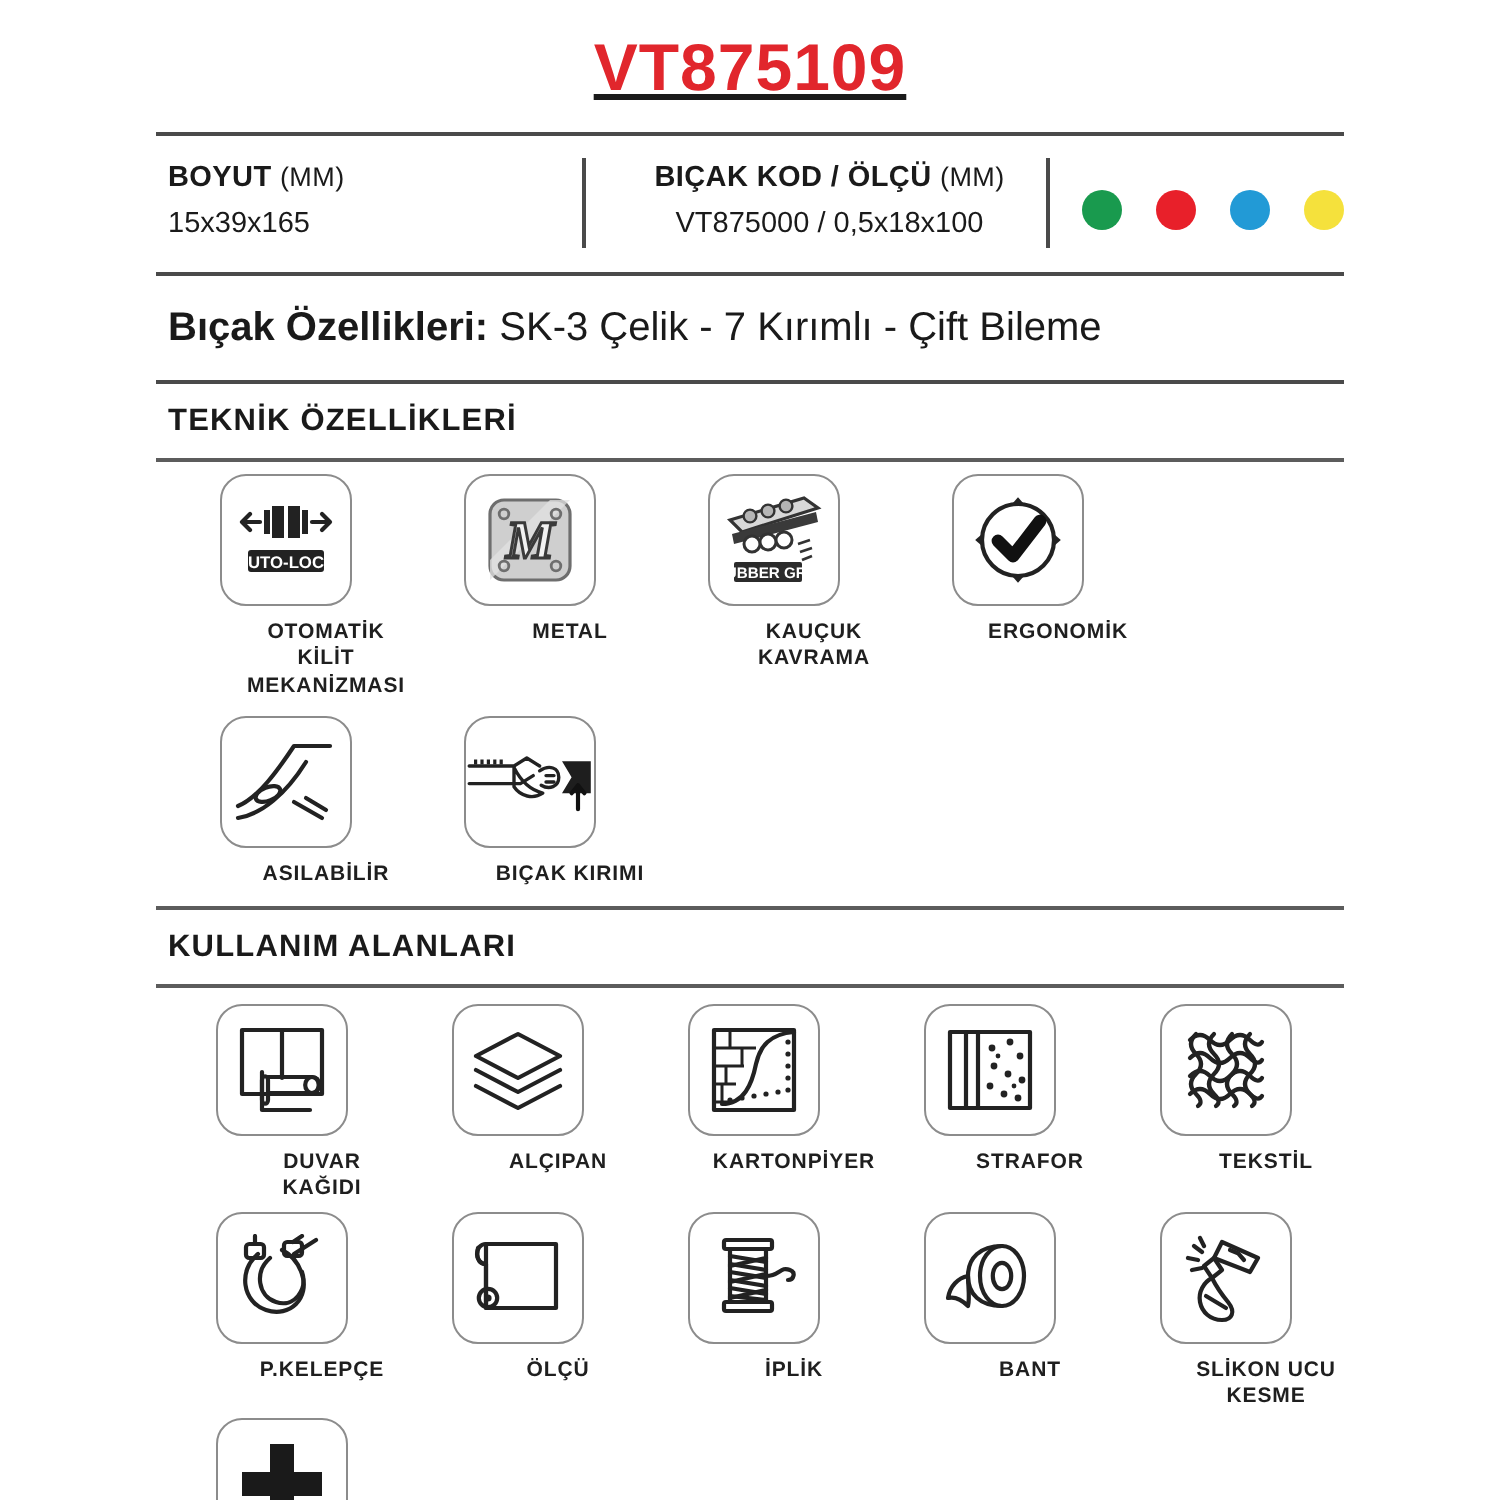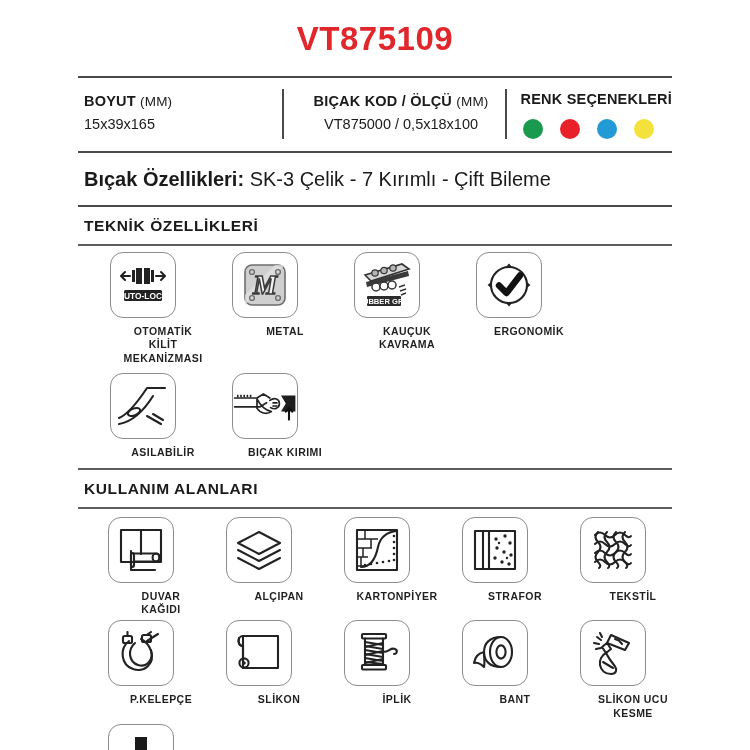--- a/index.html
+++ b/index.html
@@ -18,24 +18,25 @@
   .sheet {
     width: 750px;
     height: 750px;
     box-sizing: border-box;
     padding: 0 78px;
     position: relative;
   }
 
   
   .title-row {
-    height: 76px;
+    height: 66px;
     display: flex;
     align-items: center;
     justify-content: center;
+    text-decoration: underline;
   }
   .product-code {
     color: #E1262C;
     font-size: 33px;
     font-weight: bold;
     letter-spacing: 0.5px;
     line-height: 1;
   }
 
   
@@ -160,21 +161,20 @@
   <div class="spec-row">
     <div class="spec-col first c1">
       <div class="spec-head"><span>BOYUT</span> <span class="unit">(MM)</span></div>
       <div class="spec-val">15x39x165</div>
     </div>
     <div class="spec-col c2">
       <div class="spec-head"><span>BIÇAK KOD / ÖLÇÜ</span> <span class="unit">(MM)</span></div>
       <div class="spec-val">VT875000 / 0,5x18x100</div>
     </div>
     <div class="spec-col c3">
-      <div class="spec-head">RENK SEÇENEKLERİ</div>
       <div class="dots" id="color-dots">
           <div class="dot" style="background: rgb(25, 154, 78);"></div>
           <div class="dot" style="background: rgb(232, 32, 42);"></div>
           <div class="dot" style="background: rgb(34, 154, 214);"></div>
           <div class="dot" style="background: rgb(245, 225, 60);"></div>
         </div>
     </div>
   </div>
 
   <div class="rule"></div>
@@ -389,21 +389,21 @@
       <div class="icon-cell">
         <div class="tile">
           <svg width="50" height="42" viewBox="0 0 50 42">
     <path d="M9 4 L44 4 L44 36 L9 36 Z" stroke="#222" fill="none" stroke-width="2.1" stroke-linecap="round" stroke-linejoin="round"></path>
     <path d="M9 4 C3 4 3 14 9 14 L9 36" stroke="#222" fill="none" stroke-width="2.1" stroke-linecap="round" stroke-linejoin="round"></path>
     <path d="M9 14 C5 14 4 10 5 6" stroke="#222" fill="none" stroke-width="2.1" stroke-linecap="round" stroke-linejoin="round"></path>
     <circle cx="10" cy="31" r="4.6" stroke="#222" fill="none" stroke-width="2.1" stroke-linecap="round" stroke-linejoin="round"></circle>
     <circle cx="10" cy="31" r="1.8" fill="#222"></circle>
   </svg>
         </div>
-        <div class="icon-label">SLİKON</div>
+        <div class="icon-label">ÖLÇÜ</div>
       </div>
       <div class="icon-cell">
         <div class="tile">
           <svg width="46" height="46" viewBox="0 0 46 46">
     <rect x="8" y="4" width="24" height="4.5" rx="1" stroke="#222" fill="none" stroke-width="2.1" stroke-linecap="round" stroke-linejoin="round"></rect>
     <rect x="8" y="35" width="24" height="4.5" rx="1" stroke="#222" fill="none" stroke-width="2.1" stroke-linecap="round" stroke-linejoin="round"></rect>
     <path d="M11 8.5 L11 35 M29 8.5 L29 35" stroke="#222" fill="none" stroke-width="2.1" stroke-linecap="round" stroke-linejoin="round"></path>
     <g stroke="#222" fill="none" stroke-width="2.1" stroke-linecap="round" stroke-linejoin="round">
       <path d="M11 12 L29 15"></path>
               <path d="M11 16 L29 19"></path>

